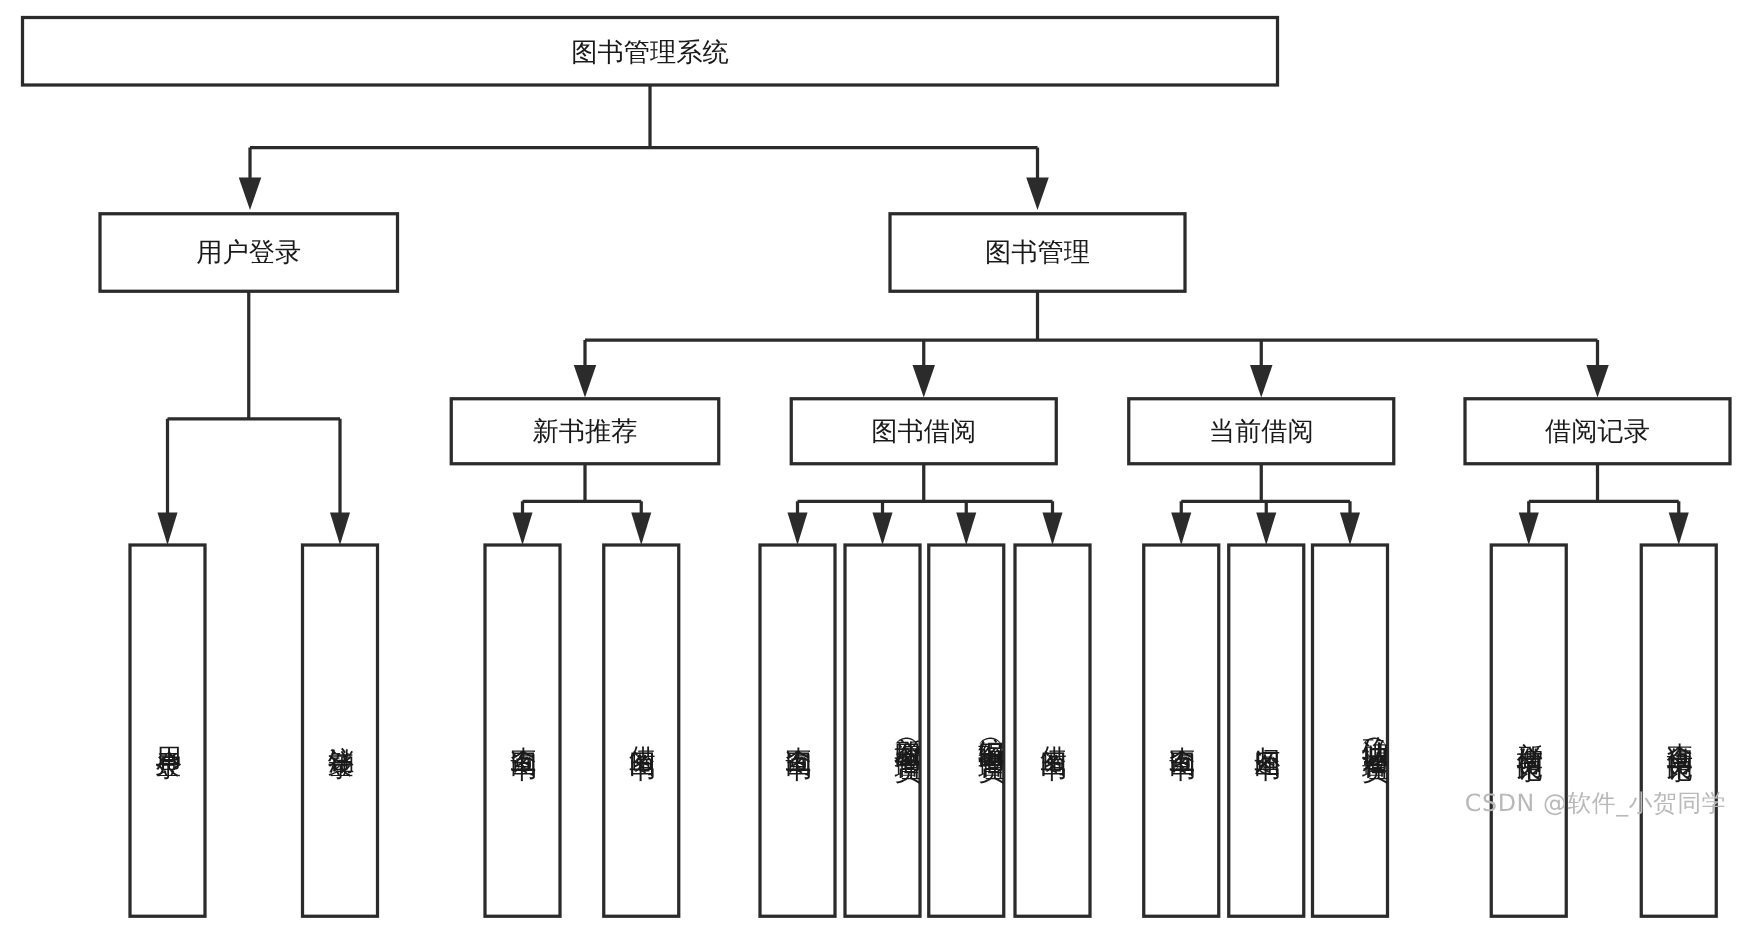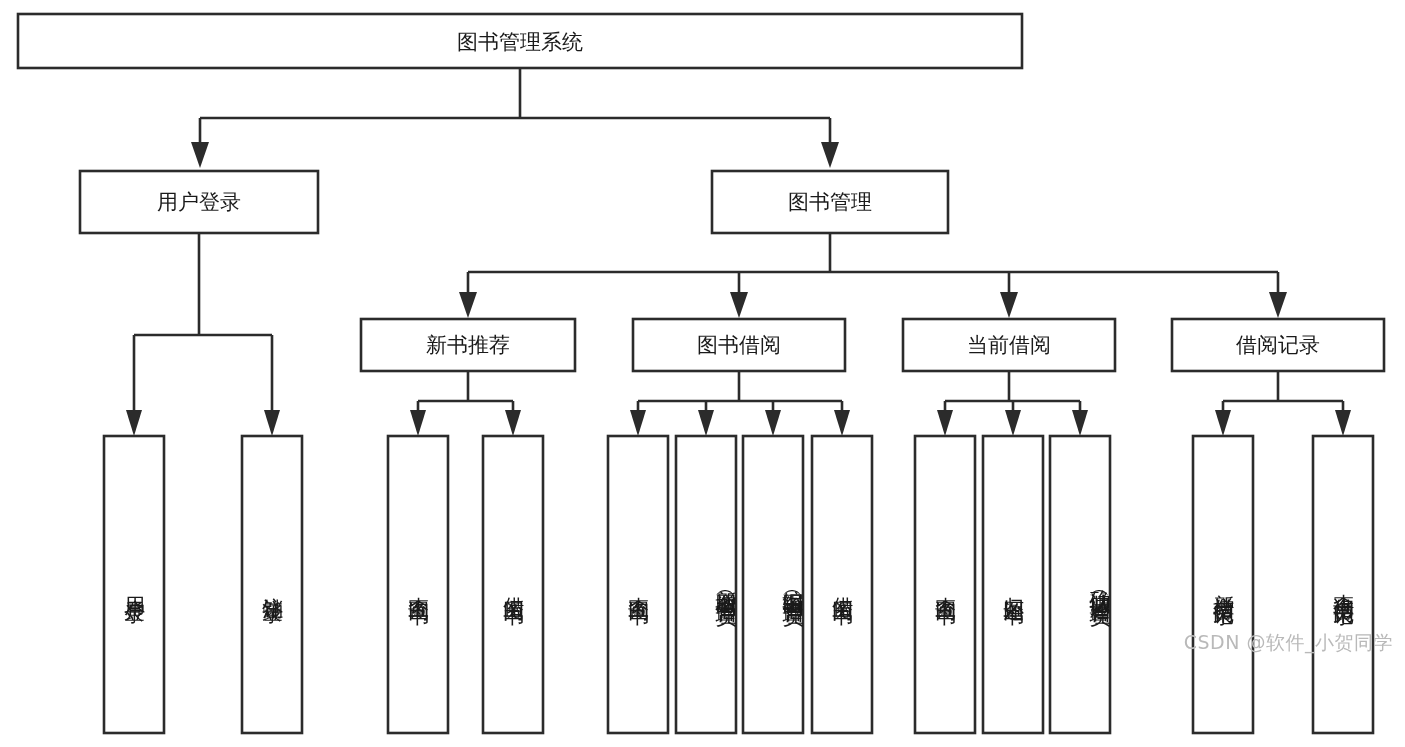--- a/index.html
+++ b/index.html
@@ -45,21 +45,21 @@
   }
   .node-label-h {
     fill: #1a1a1a;
     font-family: "DejaVu Sans", "Liberation Sans", sans-serif;
     font-size: 21px;
     text-anchor: middle;
     dominant-baseline: middle;
   }
   .watermark-text {
     position: absolute;
-    right: 12px;
+    right: 24px;
     bottom: 4px;
     color: #b9b9b9;
     font-size: 19px;
     font-family: "DejaVu Sans", "Liberation Sans", sans-serif;
     letter-spacing: 0.5px;
     white-space: nowrap;
     pointer-events: none;
   }
   
   .leaf-label {

